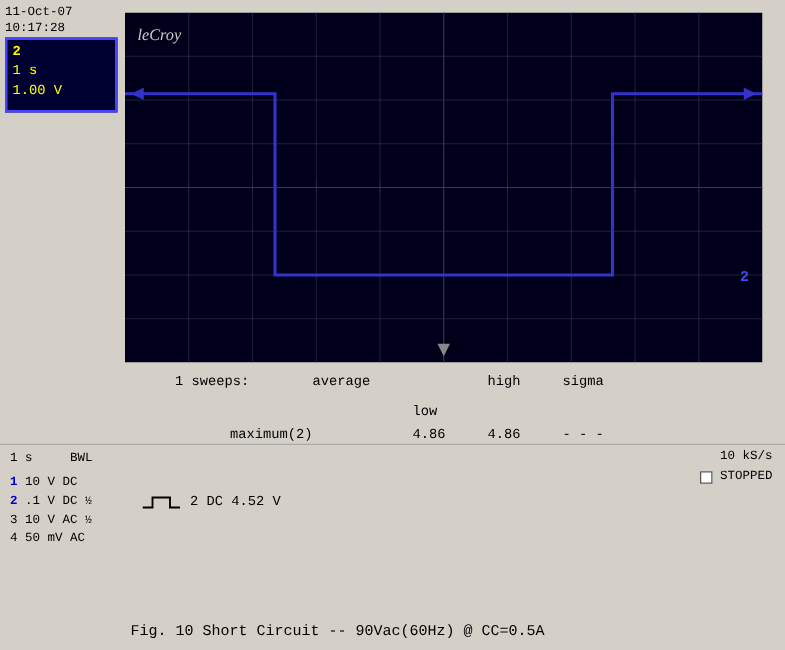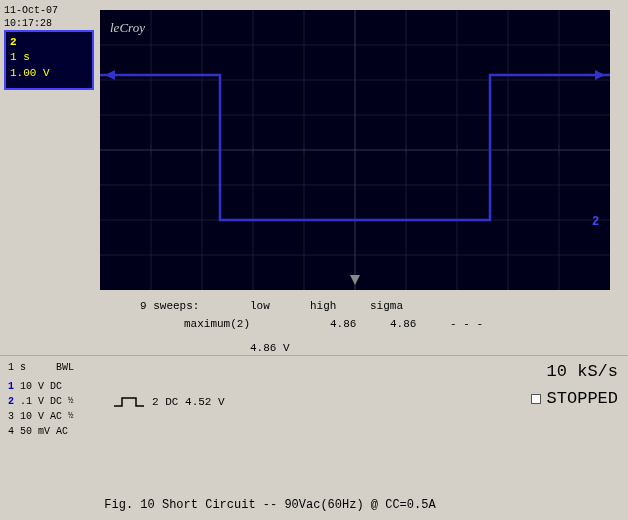--- a/index.html
+++ b/index.html
@@ -87,21 +87,21 @@
       align-items: center;
     }
 
     .ch-num-blue { color: #0000cc; font-weight: bold; }
 
     .right-bottom {
       position: absolute;
       right: 10px;
       top: 358px;
       text-align: right;
-      font-size: 17px;
+      font-size: 10px;
       line-height: 1.6;
     }
 
     .stopped-row {
       display: flex;
       align-items: center;
       gap: 6px;
       justify-content: center;
     }
 
@@ -201,22 +201,23 @@
 
   <text x="10" y="22" fill="#cccccc" font-family="serif" font-style="italic" font-size="13">leCroy</text>
 
   <text x="492" y="215" fill="#4444ff" font-family="Courier New" font-size="12" font-weight="bold">2</text>
 
   <polygon points="505,65 495,60 495,70" fill="#3333cc"></polygon>
 </svg>
 
 <div class="stats-area">
   <div style="display:flex; gap:0; font-size:11px; padding-left:40px;">
-    <span style="min-width:110px;">9 sweeps:</span>
-    <span style="min-width:60px;">low</span>
+    <span style="min-width:110px;">1 sweeps:</span>
+    <span style="min-width:80px;">average</span>
+    <span style="min-width:60px;margin-top:24px;">low</span>
     <span style="min-width:60px;">high</span>
     <span>sigma</span>
   </div>
   <div style="display:flex; gap:0; font-size:11px; padding-left:40px;">
     <span style="min-width:110px;text-align:right;">maximum(2)</span>
     <span style="min-width:80px;margin-top:24px;">4.86 V</span>
     <span style="min-width:60px;">4.86</span>
     <span style="min-width:60px;">4.86</span>
     <span>- - -</span>
   </div>

